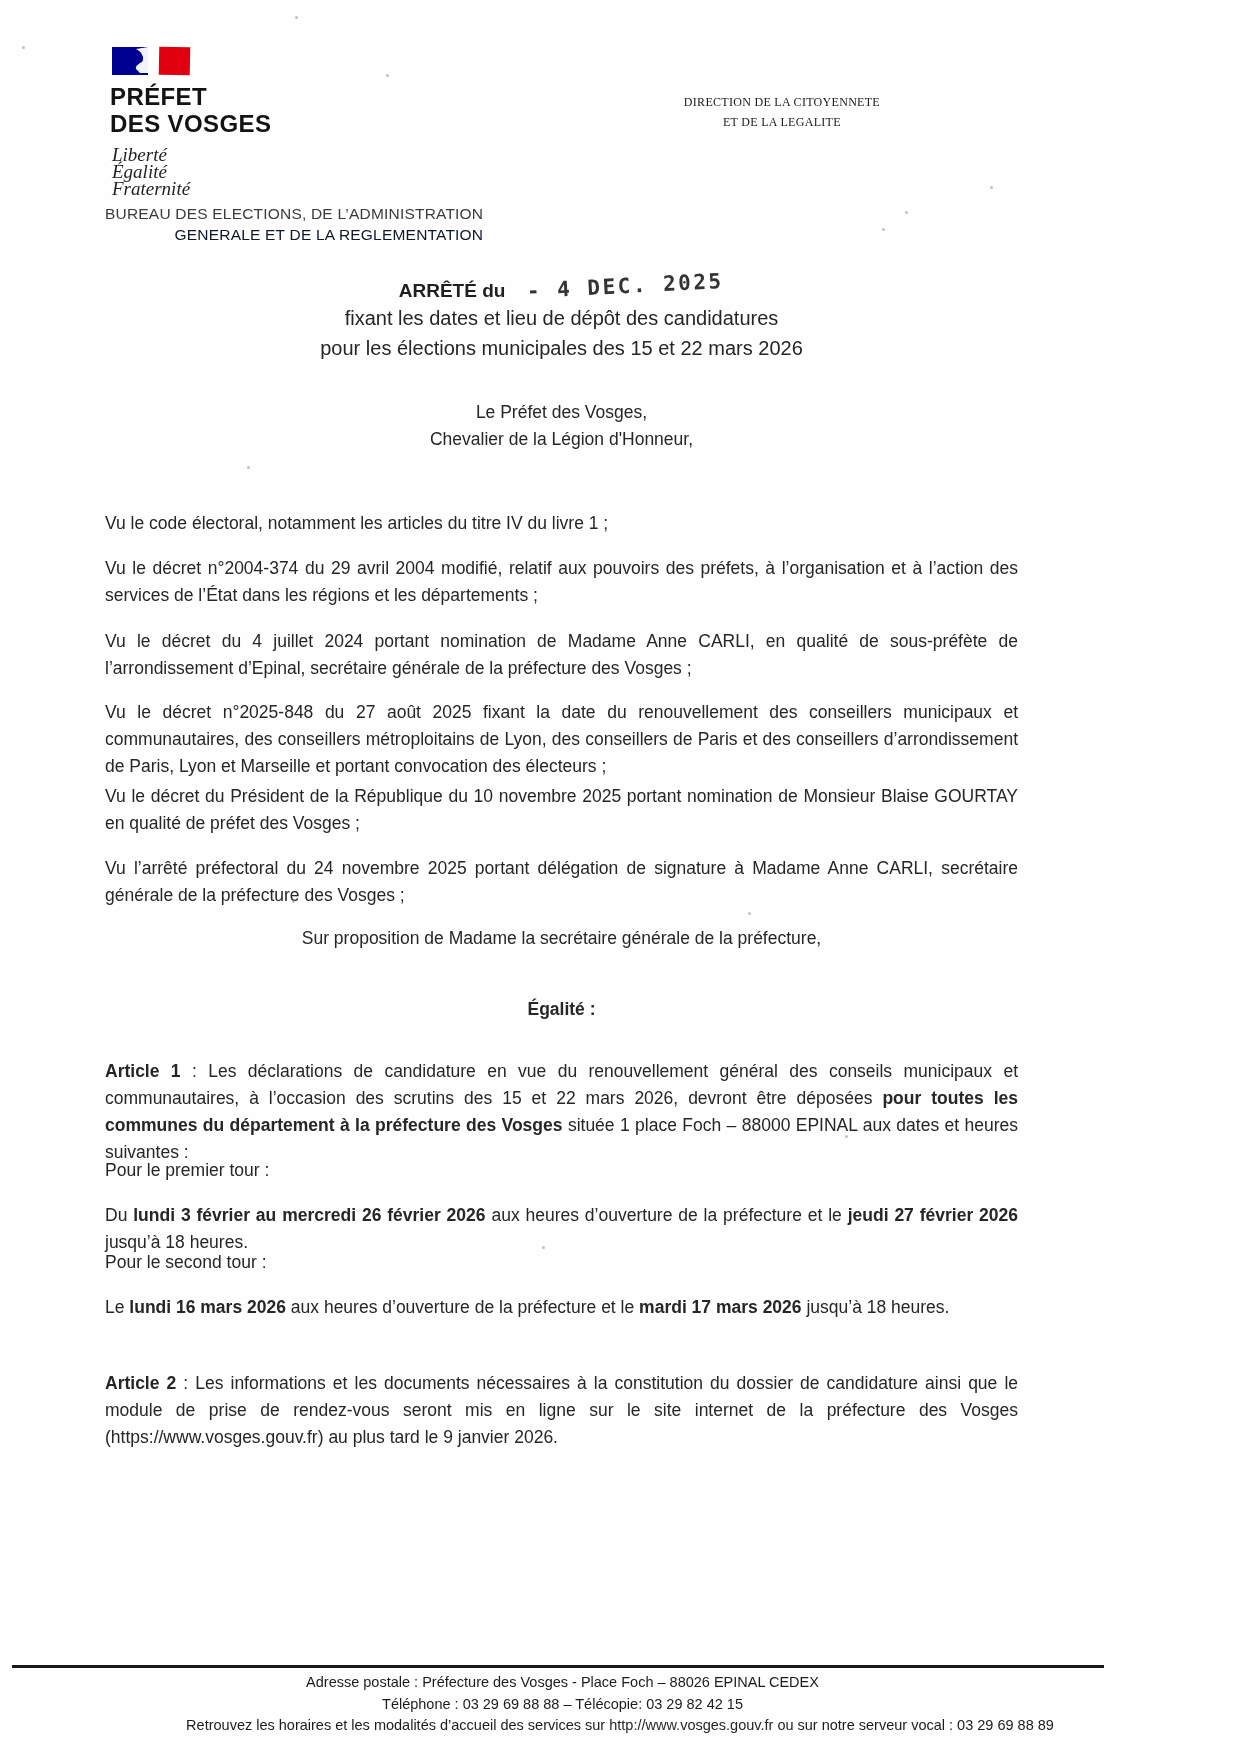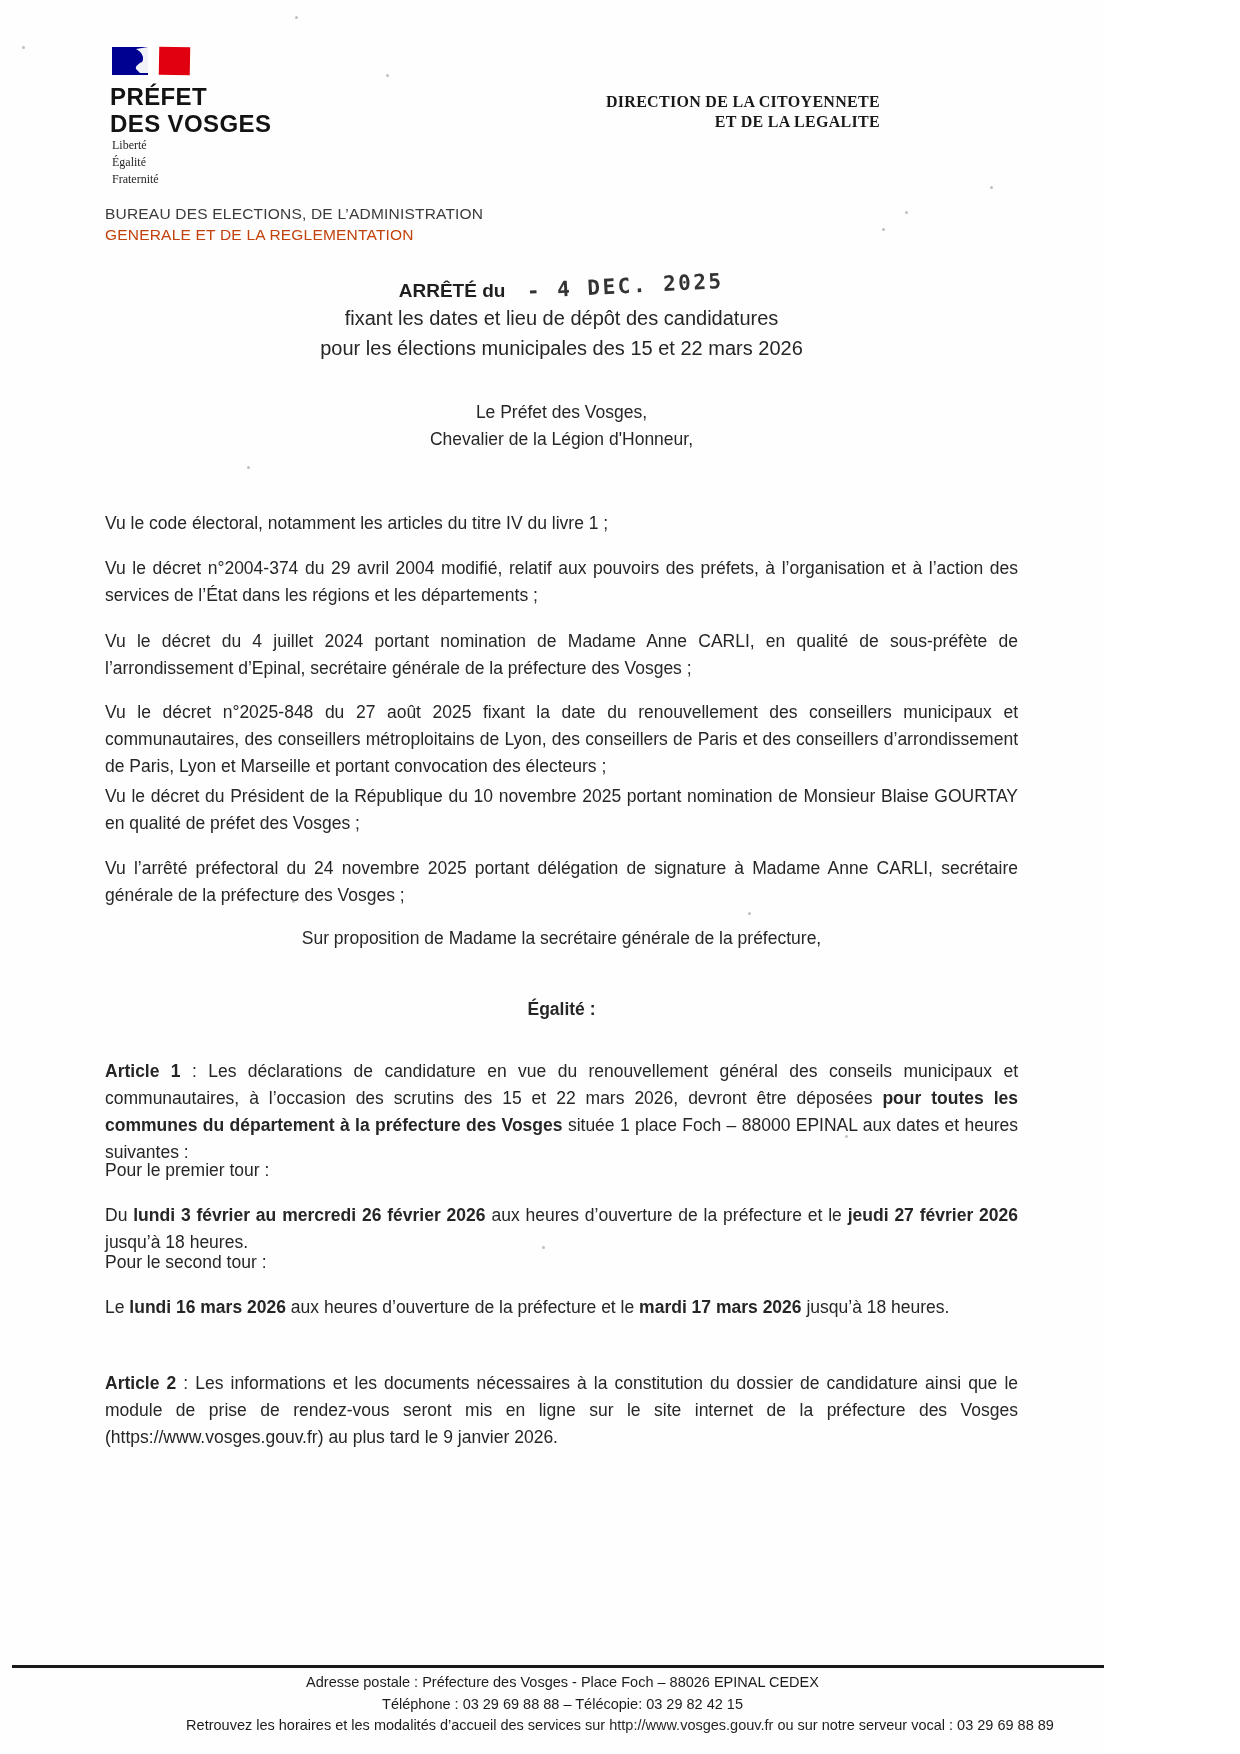--- a/index.html
+++ b/index.html
@@ -13,30 +13,30 @@
   .block { position:absolute; }
   .body-text { font-size:17.5px; line-height:27px; }
   .justify { text-align:justify; }
   .bold { font-weight:bold; }
   .ul { text-underline-offset:3px; text-decoration-thickness:1.5px; }
 
   
   .logo { left:110px; top:45px; width:260px; }
   .flag { display:block; margin-left:2px; }
   .logo-title { margin-top:6px; font-size:24px; font-weight:800; line-height:27px; color:#131313; letter-spacing:0.4px; }
-  .motto { margin-left:2px; font-family:"Liberation Serif", serif; font-size:12px; line-height:17px; color:#1f1f1f; }
+  .motto { margin-top:9px; margin-left:2px; font-family:"Liberation Serif", serif; font-style:italic; font-size:19px; line-height:17px; color:#1f1f1f; }
 
   .direction {
-    right:224px; top:92px; text-align:right;
-    font-family:"Liberation Serif", serif; font-weight:bold;
-    font-size:16px; line-height:20px; color:#191919; letter-spacing:0.3px;
+    right:224px; top:92px; text-align:center;
+    font-family:"Liberation Serif", serif; font-weight:normal;
+    font-size:12px; line-height:20px; color:#191919; letter-spacing:0.3px;
   }
 
   .bureau { left:105px; top:203px; font-size:15.5px; line-height:21px; color:#3b3b3b; letter-spacing:0.2px; }
-  .bureau .faded { color:#c2410c; }
+  .bureau .faded { color:#0f172a;text-align:right; }
 
   .title { left:105px; top:278px; width:913px; text-align:center; }
   .title-line1 { white-space:nowrap; }
   .arrete-word { font-size:19px; font-weight:bold; color:#1f1f1f; }
   .stamp {
     display:inline-block; margin-left:22px;
     font-family:"DejaVu Sans Mono", monospace; font-weight:bold;
     font-size:21px; letter-spacing:2.5px; color:#333333;
     transform:rotate(-3deg) translateY(-4px);
   }

